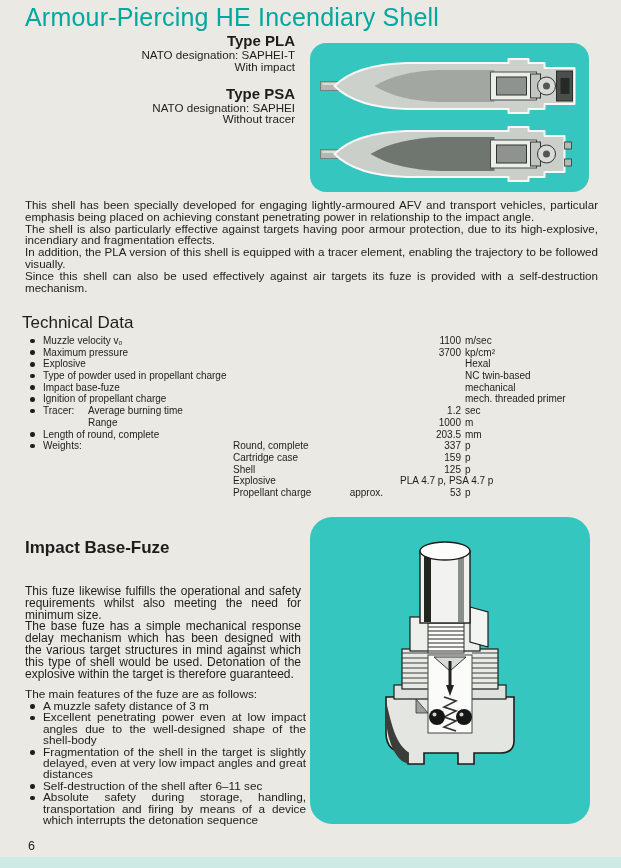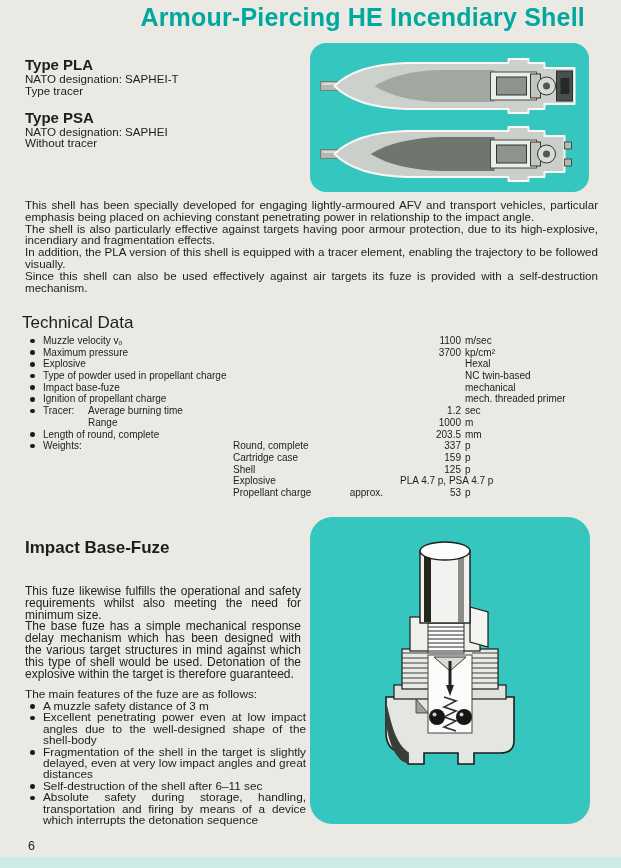--- a/index.html
+++ b/index.html
@@ -9,25 +9,24 @@
     -webkit-font-smoothing:antialiased;
   }
   #page{
     position:relative;width:621px;height:868px;margin:0 auto;
     background:var(--page-bg,#eae9e4);
     color:#1d1d1b;overflow:hidden;
   }
   
   .title{
     position:absolute;left:25px;top:3px;width:560px;
-    font-size:25px;font-weight:bold;letter-spacing:.2px;
+    font-size:25px;font-weight:normal;letter-spacing:.2px;
     color:var(--title-teal,#00a89e);
-    text-align:right;
-  }
-  .types{position:absolute;left:25px;top:56px;width:270px;}
+  }
+  .types{position:absolute;left:25px;top:32px;width:270px;text-align:right;}
   .type-name{font-size:15px;font-weight:bold;line-height:17px;margin-top:0;}
   .type-block+.type-block{margin-top:12px;}
   .type-line{font-size:11.6px;line-height:11.8px;}
   
   .panel{
     position:absolute;background:var(--teal-panel,#35c7bf);
   }
   #shell-panel{left:310px;top:43px;width:279px;height:149px;border-radius:16px;}
   #fuze-panel{left:310px;top:517px;width:280px;height:307px;border-radius:22px;}
   .shell-svg{position:absolute;left:8px;width:263px;height:62px;}
@@ -65,21 +64,21 @@
 <body>
 
 <div id="page" style="--page-bg: #eae9e4; --teal-panel: #35c7bf; --title-teal: #00a89e; --footer-strip: #cdeae4; --text: #1d1d1b;">
 
   <div class="title">Armour-Piercing HE Incendiary Shell</div>
 
   <div class="types">
     <div class="type-block">
       <div class="type-name">Type PLA</div>
       <div class="type-line">NATO designation: SAPHEI-T</div>
-      <div class="type-line">Type tracer</div>
+      <div class="type-line">With impact</div>
     </div>
     <div class="type-block">
       <div class="type-name">Type PSA</div>
       <div class="type-line">NATO designation: SAPHEI</div>
       <div class="type-line">Without tracer</div>
     </div>
   </div>
 
   <div id="shell-panel" class="panel">
     <svg id="shell-pla" class="shell-svg" viewBox="0 0 262 62">

